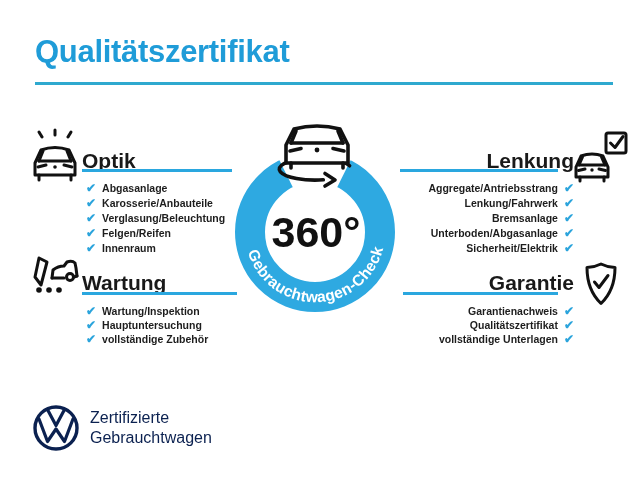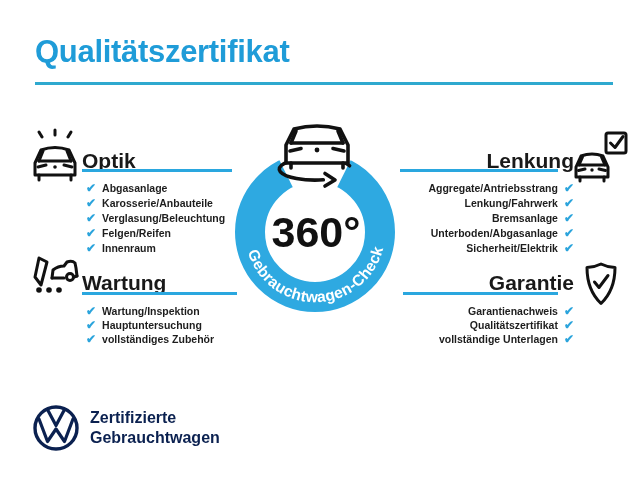--- a/index.html
+++ b/index.html
@@ -34,21 +34,21 @@
 
   .icon{position:absolute;}
   .i-optik{left:28px;top:128px;}
   .i-technik{left:572px;top:129px;}
   .i-wartung{left:28px;top:256px;}
   .i-garantie{left:584px;top:262px;}
 
   .badge{position:absolute;left:220px;top:115px;}
 
   .footer-logo{position:absolute;left:32px;top:404px;}
-  .footer-text{position:absolute;left:90px;top:408px;font-size:16px;font-weight:bold;color:#0b2150;line-height:20px;}
+  .footer-text{position:absolute;left:90px;top:408px;font-size:16px;font-weight:normal;color:#0b2150;line-height:20px;}
 </style>
 </head>
 <body>
 
 <div class="canvas">
 
   <div class="page-title">Qualitätszertifikat</div>
   <div class="divider"></div>
 
   <svg class="icon i-optik" width="54" height="56" viewBox="0 0 54 56">
@@ -150,21 +150,21 @@
       <div class="row">
         <span class="chk">✔</span>
         <span class="lbl">Wartung/Inspektion</span>
       </div>
       <div class="row">
         <span class="chk">✔</span>
         <span class="lbl">Hauptuntersuchung</span>
       </div>
       <div class="row">
         <span class="chk">✔</span>
-        <span class="lbl">vollständiges Zubehör</span>
+        <span class="lbl">vollständige Zubehör</span>
       </div>
     </div>
 
   <svg class="icon i-garantie" width="34" height="44" viewBox="0 0 34 44">
     <g stroke="#111" stroke-width="3" fill="none" stroke-linecap="round" stroke-linejoin="round">
       <path d="M17 2 C21 4 26 5.5 31 5.5 C31 18 28 31 17 41.5 C6 31 3 18 3 5.5 C8 5.5 13 4 17 2 Z"></path>
       <path d="M10.5 20 L15 25.5 L24 13.5"></path>
     </g>
   </svg>
   <div class="sec-title t-garantie">Garantie</div>

